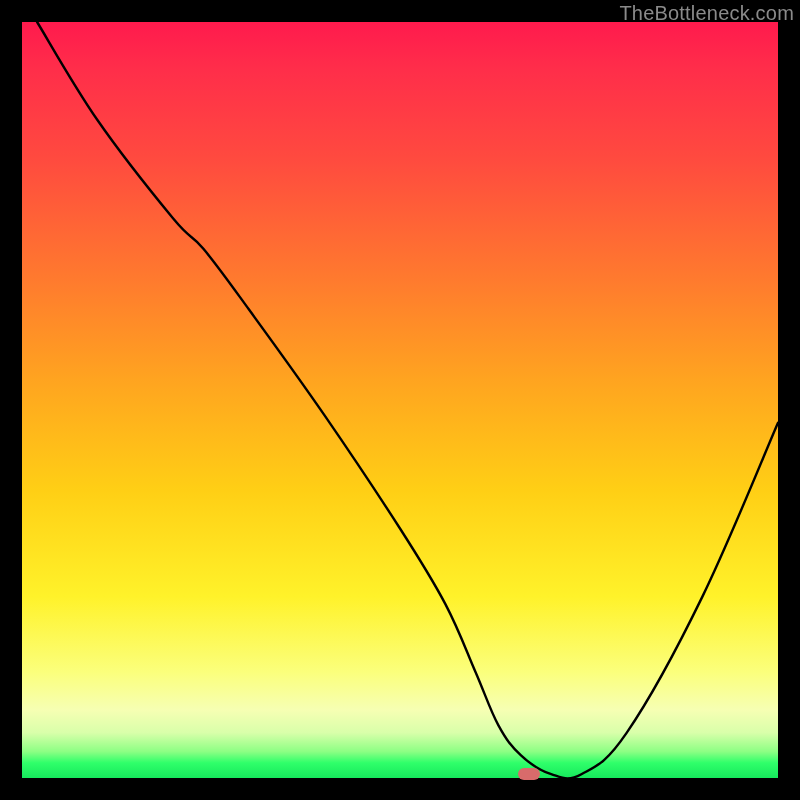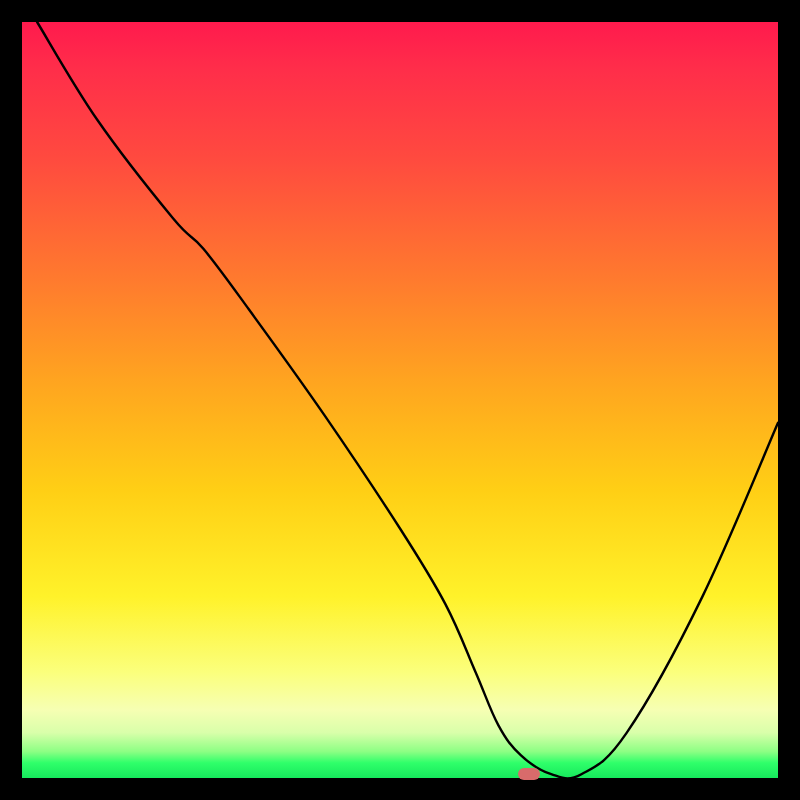--- a/index.html
+++ b/index.html
@@ -77,14 +77,15 @@
 
     <svg class="curve" viewBox="0 0 756 756" preserveAspectRatio="none">
 
       <path id="curve-path" d="M 15.1 0.0 C 26.0 17.7, 51.1 62.9, 75.6 98.3 C 100.1 133.7, 132.1 173.4, 151.2 196.6 C 170.3 219.7, 167.8 210.5, 181.4 226.8 C 195.0 243.1, 205.0 257.3, 226.8 287.3 C 248.6 317.2, 275.2 353.7, 302.4 393.1 C 329.6 432.6, 356.2 472.5, 378.0 506.5 C 399.8 540.5, 409.8 556.3, 423.4 582.1 C 437.0 608.0, 444.1 628.4, 453.6 650.2 C 463.1 671.9, 468.1 688.1, 476.3 703.1 C 484.4 718.0, 489.4 724.5, 499.0 733.3 C 508.5 742.2, 518.3 748.8, 529.2 752.2 C 540.1 755.6, 545.8 759.7, 559.4 752.2 C 573.0 744.7, 583.0 742.6, 604.8 710.6 C 626.6 678.7, 653.2 630.4, 680.4 574.6 C 707.6 518.8, 742.4 432.0, 756.0 400.7" fill="none" stroke="#000" stroke-width="2.4" stroke-linecap="round" stroke-linejoin="round"></path>
     </svg>
 
     <div id="marker" class="marker" style="left: 506.52px; top: 752.22px;"></div>
 
   </div>
 
+  <div class="watermark">TheBottleneck.com</div>
 
 </div>
 
 </body></html>

